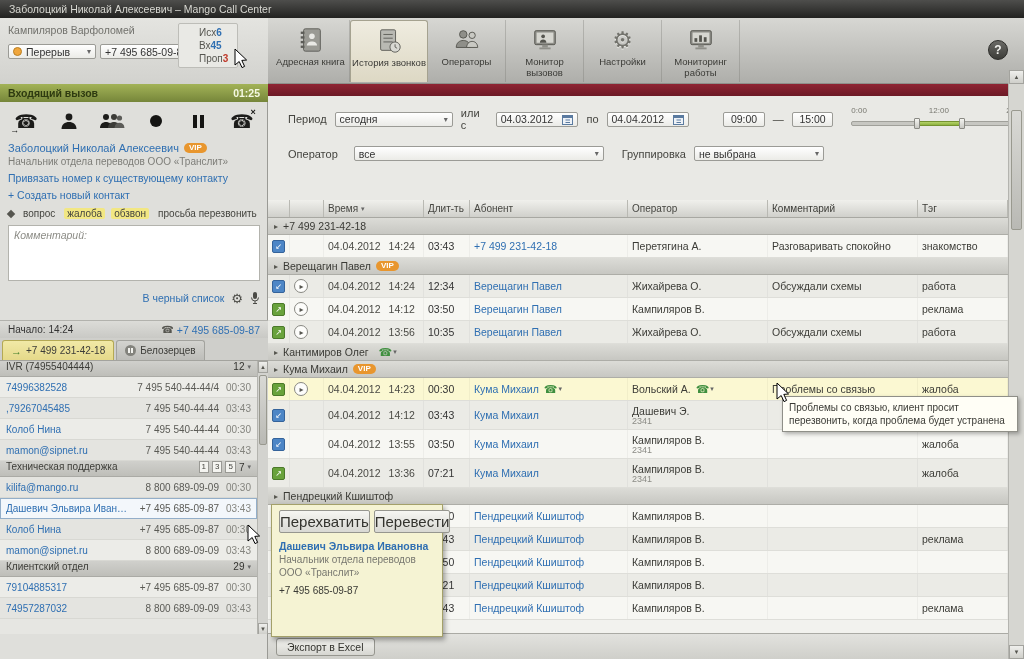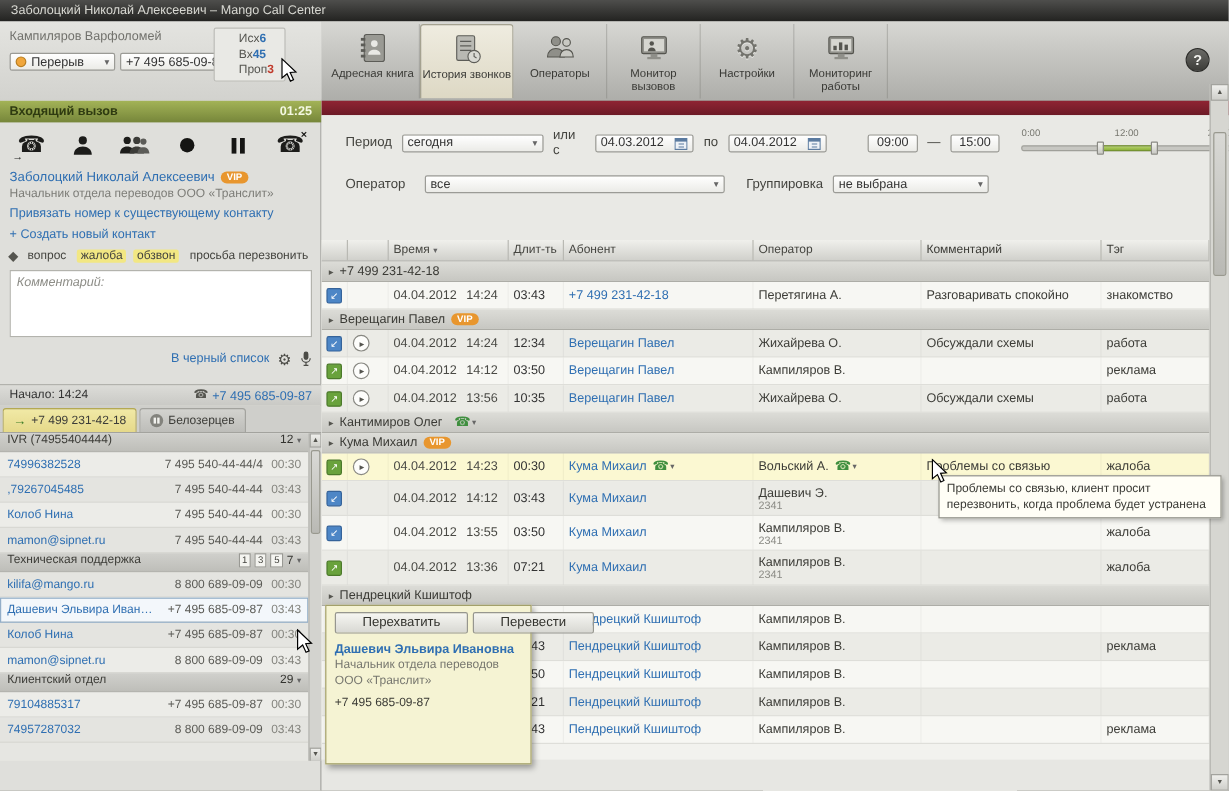--- a/index.html
+++ b/index.html
@@ -138,21 +138,21 @@
 .opline{display:flex;align-items:center}
 .opname{color:#3c3c37}
 .ext{font-size:9px;color:#8b8b85;line-height:9px}
 .c-com{color:#3c3c37}
 .c-tag{color:#3c3c37}
 #bottom-bar{position:absolute;left:0;top:615px;width:740px;height:26px;background:linear-gradient(#e2e2de,#cfcfca);border-top:1px solid #aaaaa4;display:flex;align-items:center;padding-left:8px}
 #export-btn{height:18px;padding:0 10px;font-size:10.5px;color:#33332e;background:linear-gradient(#f4f4f0,#d6d6d1);border:1px solid #96968f;border-radius:3px}
 
 #contact-popup{position:absolute;left:271px;top:504px;width:172px;height:133px;background:#f5f3d3;border:1px solid #a3a06a;box-shadow:2px 3px 5px rgba(0,0,0,.35);padding:5px 7px;z-index:20}
 #popup-buttons{display:flex;gap:4px}
-.pbtn{font-size:11px;color:#33332e;background:linear-gradient(#f6f6f2,#d8d8d3);border:1px solid #96968f;border-radius:2px;padding:2px 22px}
+.pbtn{font-size:15px;color:#33332e;background:linear-gradient(#f6f6f2,#d8d8d3);border:1px solid #96968f;border-radius:2px;padding:2px 0}
 #popup-name{color:var(--link,#2f6fb2);font-weight:bold;font-size:10.5px;margin-top:7px}
 #popup-title{color:#77776f;font-size:10px;margin-top:2px;line-height:1.25;width:150px}
 #popup-phone{color:#3a3a35;font-size:10px;margin-top:6px}
 #popup-route{color:#3a3a35;font-size:10px;margin-top:8px}
 #comment-tooltip{position:absolute;left:782px;top:396px;width:236px;background:#fffef6;border:1px solid #8f8f88;box-shadow:2px 2px 4px rgba(0,0,0,.3);padding:4px 6px;font-size:10px;color:#3a3a35;line-height:1.3;z-index:20}
 .cursor{position:absolute;z-index:40}
 </style>
 </head>
 <body>
 
@@ -841,20 +841,23 @@
           <div class="tc c-op">
             <span class="opline">
               <span class="opname">Кампиляров В.</span>
             </span>
           </div>
           <div class="tc c-com"></div>
           <div class="tc c-tag">реклама</div>
         </div>
       </div>
 
+    <div id="bottom-bar">
+      <button id="export-btn">Экспорт в Excel</button>
+    </div>
 
     <div class="vscroll" style="right:0;top:52px;width:16px;height:589px;background:#d6d6d1">
       <div class="sc-btn" style="top:0;height:14px">▲</div>
       <div class="sc-thumb" style="top:40px;height:120px;left:2px;width:11px"></div>
       <div class="sc-btn" style="bottom:0;height:14px">▼</div>
     </div>
   </div>
 
   <div id="contact-popup">
     <div id="popup-buttons">

